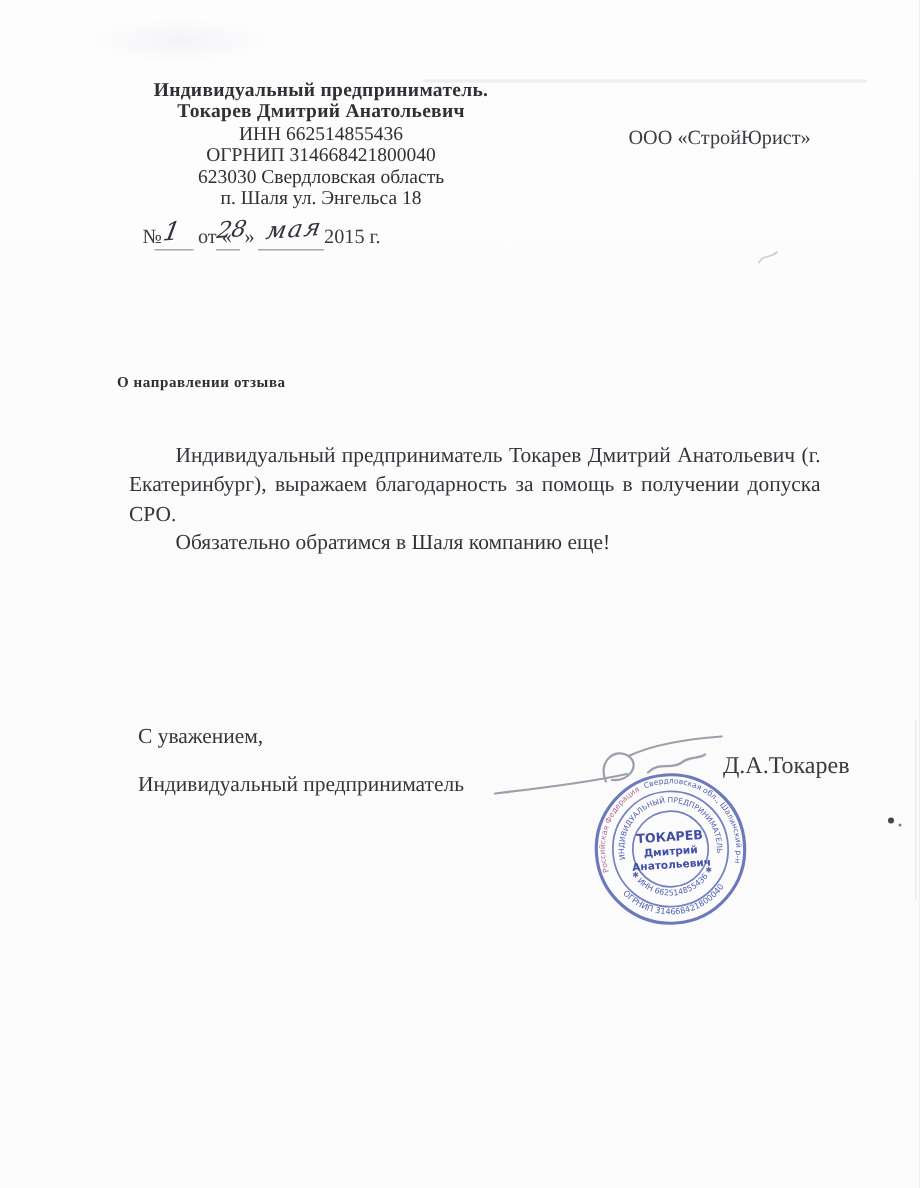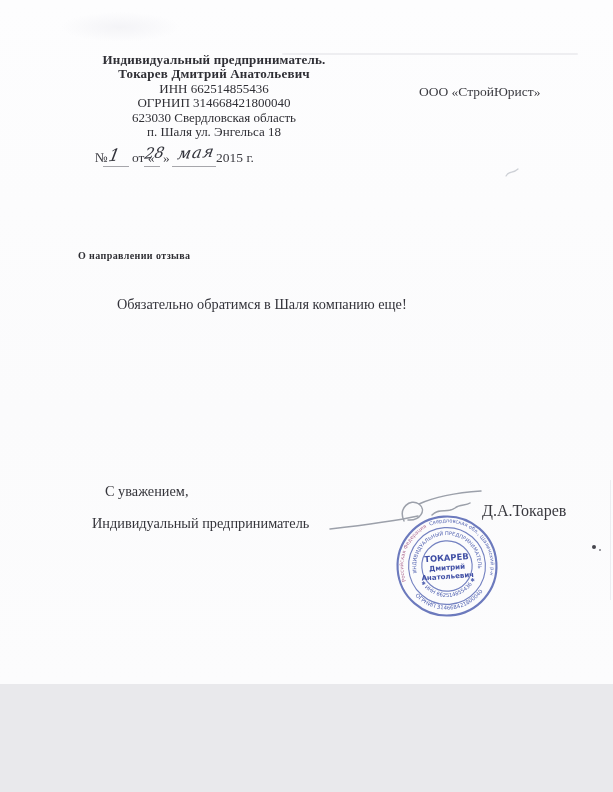--- a/index.html
+++ b/index.html
@@ -1,17 +1,17 @@
 <!DOCTYPE html>
 <html><head>
 <meta charset="utf-8">
 <style>
   html,body{margin:0;padding:0;background:#e9e9ec;}
   .page{
-    position:relative;width:613px;height:684px;margin:0 auto;
+    position:relative;width:613px;height:792px;margin:0 auto;
     background:linear-gradient(180deg,#fdfdfe 0%,#fbfbfc 60%,#fcfcfd 100%);
     font-family:"Liberation Serif", serif;color:#34343a;overflow:hidden;
   }
   
   .letterhead{position:absolute;left:98px;top:53px;width:232px;text-align:center;
     font-size:13px;line-height:14.4px;color:#2f2f35;}
   .letterhead .bold{font-weight:700;letter-spacing:.2px;}
   .recipient{position:absolute;left:419px;top:84px;font-size:13.5px;color:#3a3a40;}
   
   .docnum{position:absolute;left:95px;top:146px;height:24px;width:260px;font-size:13.5px;}
@@ -30,21 +30,21 @@
   .hand.h2{left:50px;top:-2px;font-size:15px;}
   .hand.h3{left:83px;top:-3px;font-size:16px;letter-spacing:1px;}
   
   .subject{position:absolute;left:78px;top:250px;font-weight:700;font-size:10px;
     letter-spacing:.4px;color:#2e2e33;}
   
   .body-text{position:absolute;left:86px;top:295px;width:461px;font-size:14.3px;
     line-height:19.4px;text-align:justify;color:#33333a;}
   .body-text p{margin:0;text-indent:31px;}
   
-  .regards{position:absolute;left:105px;top:483px;font-size:14.3px;}
+  .regards{position:absolute;left:92px;top:483px;font-size:14.3px;}
   .signer-title{position:absolute;left:92px;top:515px;font-size:14.3px;}
   .signer-name{position:absolute;left:482px;top:502px;font-size:16px;color:#3a3a40;}
   
   .stamp{position:absolute;left:394px;top:513px;width:106px;height:106px;
     transform:rotate(-4deg);opacity:.92;}
   .stamp svg{width:100%;height:100%;}
   .sig-overlay{position:absolute;left:325px;top:485px;width:165px;height:52px;}
   
   .streak-top{position:absolute;left:282px;top:53px;width:296px;height:2px;
     background:#eeeef1;border-radius:2px;}
@@ -89,20 +89,21 @@
 
   <div class="squiggle">
     <svg width="14" height="12" viewBox="0 0 14 12">
         <path d="M1,9 C4,3 8,7 13,2" stroke="#cdd0d6" stroke-width="1.2" fill="none" stroke-linecap="round"></path>
       </svg>
   </div>
 
   <div class="subject">О направлении отзыва</div>
 
   <div class="body-text">
+    <p>Индивидуальный предприниматель Токарев Дмитрий Анатольевич (г. Екатеринбург), выражаем благодарность за помощь в получении допуска СРО.</p>
     <p>Обязательно обратимся в Шаля компанию еще!</p>
   </div>
 
   <div class="regards">С уважением,</div>
   <div class="signer-title">Индивидуальный предприниматель</div>
   <div class="signer-name">Д.А.Токарев</div>
 
   <div class="stamp">
     <svg viewBox="0 0 120 120">
       <defs>

